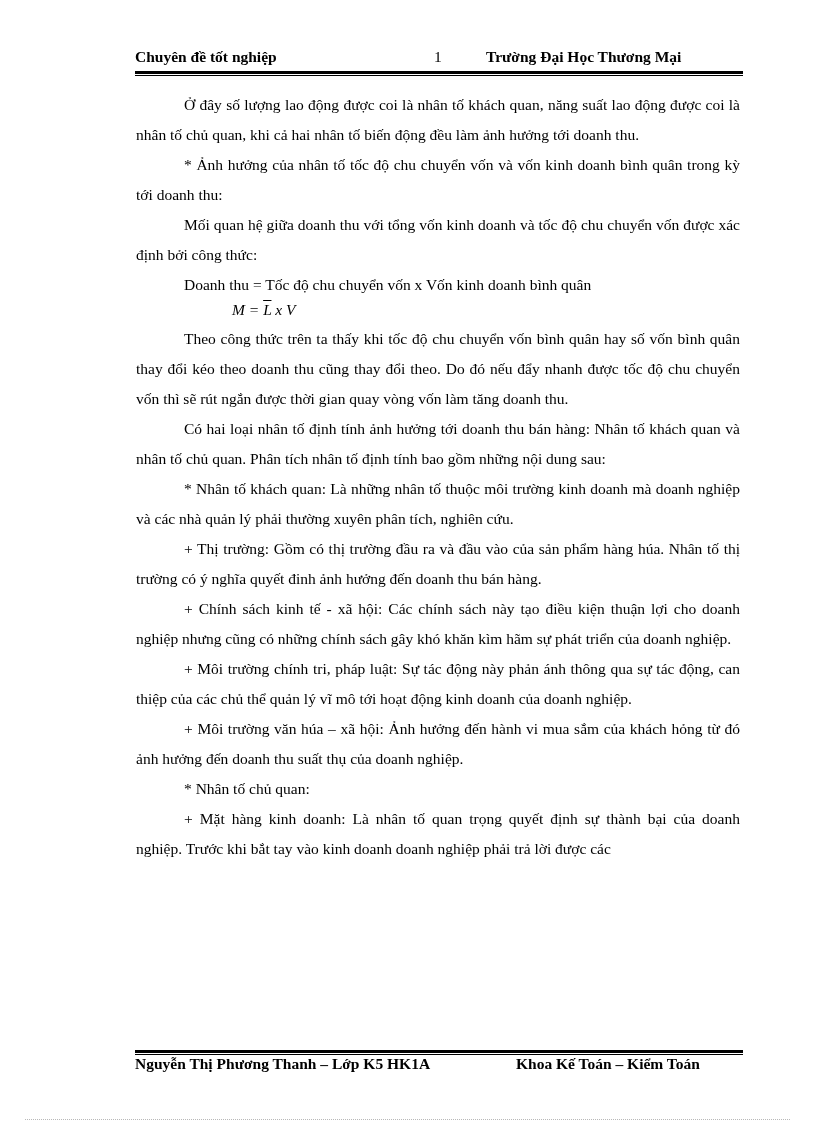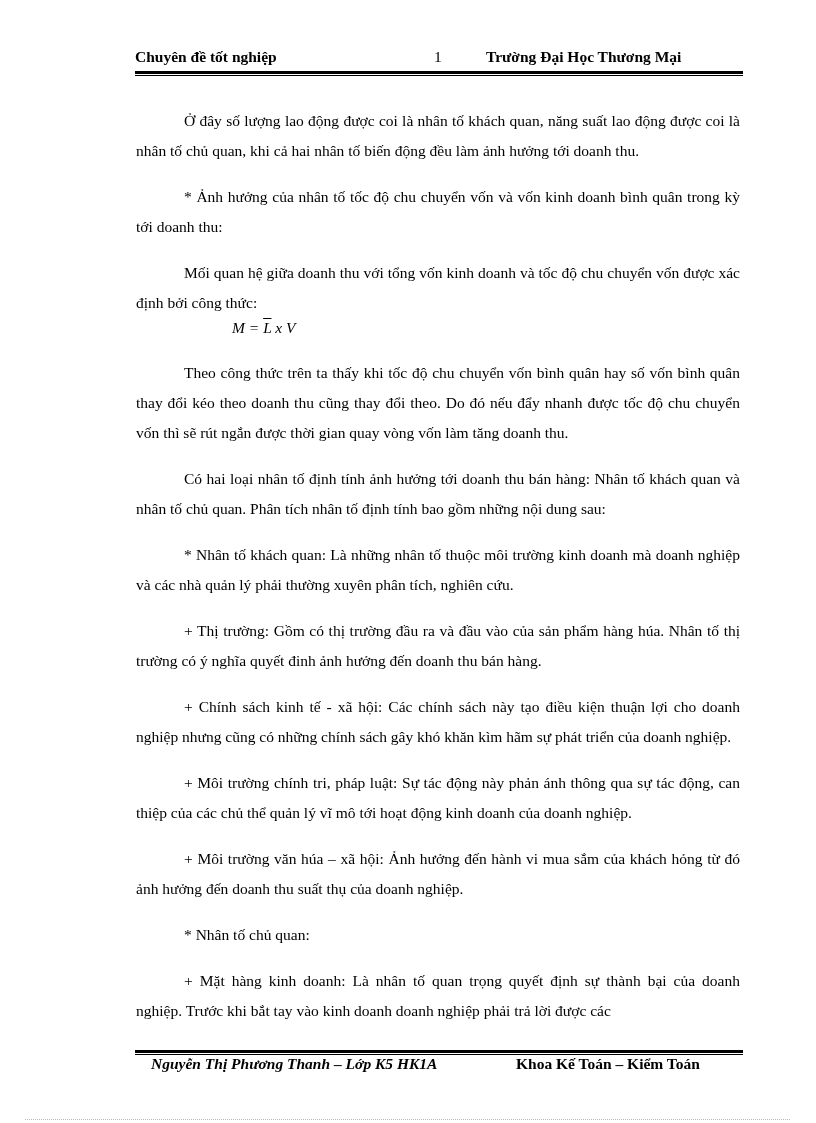--- a/index.html
+++ b/index.html
@@ -51,35 +51,35 @@
       top: 90px;
       width: 604px;
       font-size: 15.5px;
       line-height: 30px;
     }
     .p {
       margin: 0;
       text-align: justify;
       text-align-last: left;
     }
-    .indent { text-indent: 48px; margin-top: 16px; }
+    .indent { text-indent: 48px; }
     .formula-line { padding-left: 48px; text-align: left; }
     .formula-sym { padding-left: 96px; text-align: left; margin-top: -4px; line-height: 28px; font-style: italic; }
     .overline { text-decoration: overline; }
     .footer {
       position: absolute;
       left: 135px;
       top: 1055px;
       width: 607px;
       height: 22px;
       font-weight: bold;
       font-size: 15.5px;
       white-space: nowrap;
     }
-    .footer .left { position: absolute; left: 16px; top: 0; font-style: italic; }
+    .footer .left { position: absolute; left: 0; top: 0; }
     .footer .right { position: absolute; left: 381px; top: 0; }
     .page-edge {
       position: absolute;
       left: 25px;
       top: 1119px;
       width: 765px;
       height: 0;
       border-top: 1px dotted #b8b8b8;
     }
   </style>
@@ -93,20 +93,21 @@
     <span class="center">1</span>
     <span class="right">Trường Đại Học Thương  Mại</span>
   </div>
   <div class="rule-double rule-top"></div>
 
   <div class="body-text">
     <p class="p indent">Ở đây số lượng lao động được coi là nhân  tố khách  quan,  năng suất lao động được coi là nhân  tố  chủ  quan,  khi  cả hai  nhân  tố  biến  động  đều  làm  ảnh  hưởng  tới doanh  thu.</p>
     <p class="p indent">* Ảnh  hưởng  của  nhân  tố  tốc độ  chu  chuyển  vốn  và  vốn  kinh  doanh  bình quân trong kỳ tới doanh thu:</p>
     <p class="p indent">Mối  quan  hệ  giữa  doanh thu  với  tổng  vốn  kinh  doanh  và  tốc độ  chu  chuyển vốn được xác định bởi công thức:</p>
 
+    <p class="p formula-line">Doanh  thu = Tốc  độ chu  chuyển  vốn  x  Vốn  kinh  doanh  bình  quân</p>
     <p class="p formula-sym"><span>M  = </span><span class="overline">L</span><span> x V</span></p>
 
     <p class="p indent">Theo  công thức trên ta thấy khi tốc độ chu  chuyển  vốn bình  quân  hay  số vốn bình  quân  thay  đổi  kéo  theo  doanh  thu  cũng  thay  đổi theo.  Do đó  nếu  đẩy  nhanh được tốc độ chu  chuyển  vốn  thì  sẽ rút ngắn  được thời  gian  quay  vòng  vốn  làm tăng doanh  thu.</p>
 
 
     <p class="p indent">Có  hai  loại nhân  tố  định  tính  ảnh  hưởng  tới  doanh  thu  bán  hàng:  Nhân  tố khách  quan  và  nhân  tố  chủ  quan.  Phân  tích nhân  tố định  tính  bao  gồm  những  nội dung  sau:</p>
     <p class="p indent">* Nhân  tố  khách  quan:  Là  những  nhân  tố  thuộc môi  trường  kinh  doanh  mà doanh  nghiệp  và  các nhà  quản  lý phải  thường  xuyên  phân  tích, nghiên  cứu.</p>
     <p class="p indent">+ Thị  trường:  Gồm có thị trường  đầu ra và  đầu  vào  của  sản  phẩm  hàng  húa. Nhân  tố thị trường  có ý  nghĩa  quyết  đinh ảnh  hưởng  đến  doanh  thu  bán  hàng.</p>
     <p class="p indent">+ Chính  sách kinh tế - xã hội: Các  chính  sách  này  tạo điều kiện  thuận  lợi cho doanh  nghiệp  nhưng  cũng  có những  chính  sách gây  khó  khăn  kìm  hãm  sự phát  triển của  doanh nghiệp.</p>
     <p class="p indent">+ Môi trường  chính  tri, pháp  luật:  Sự tác động này  phản  ánh  thông  qua  sự tác động,  can thiệp  của các chủ  thể  quản  lý  vĩ  mô  tới hoạt  động kinh  doanh  của doanh nghiệp.</p>

